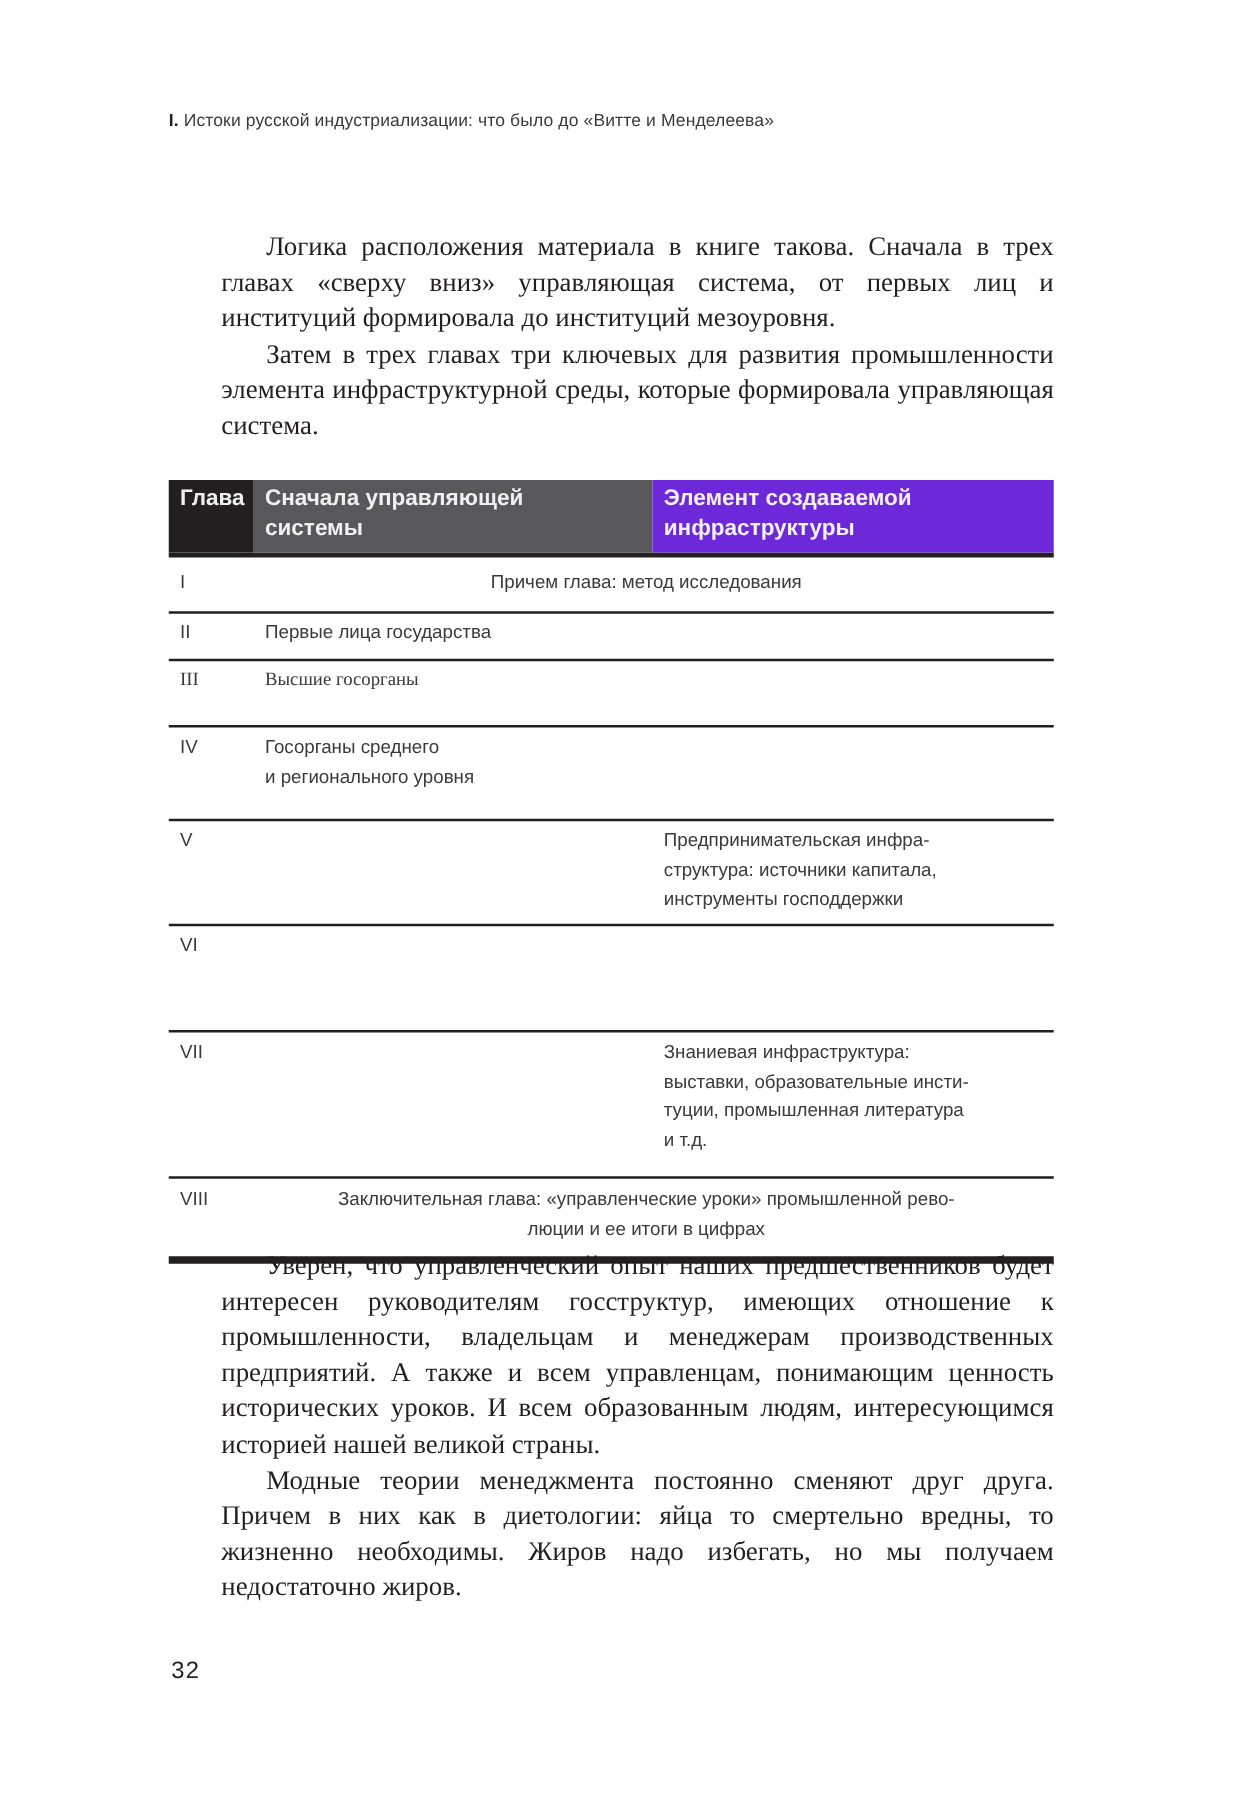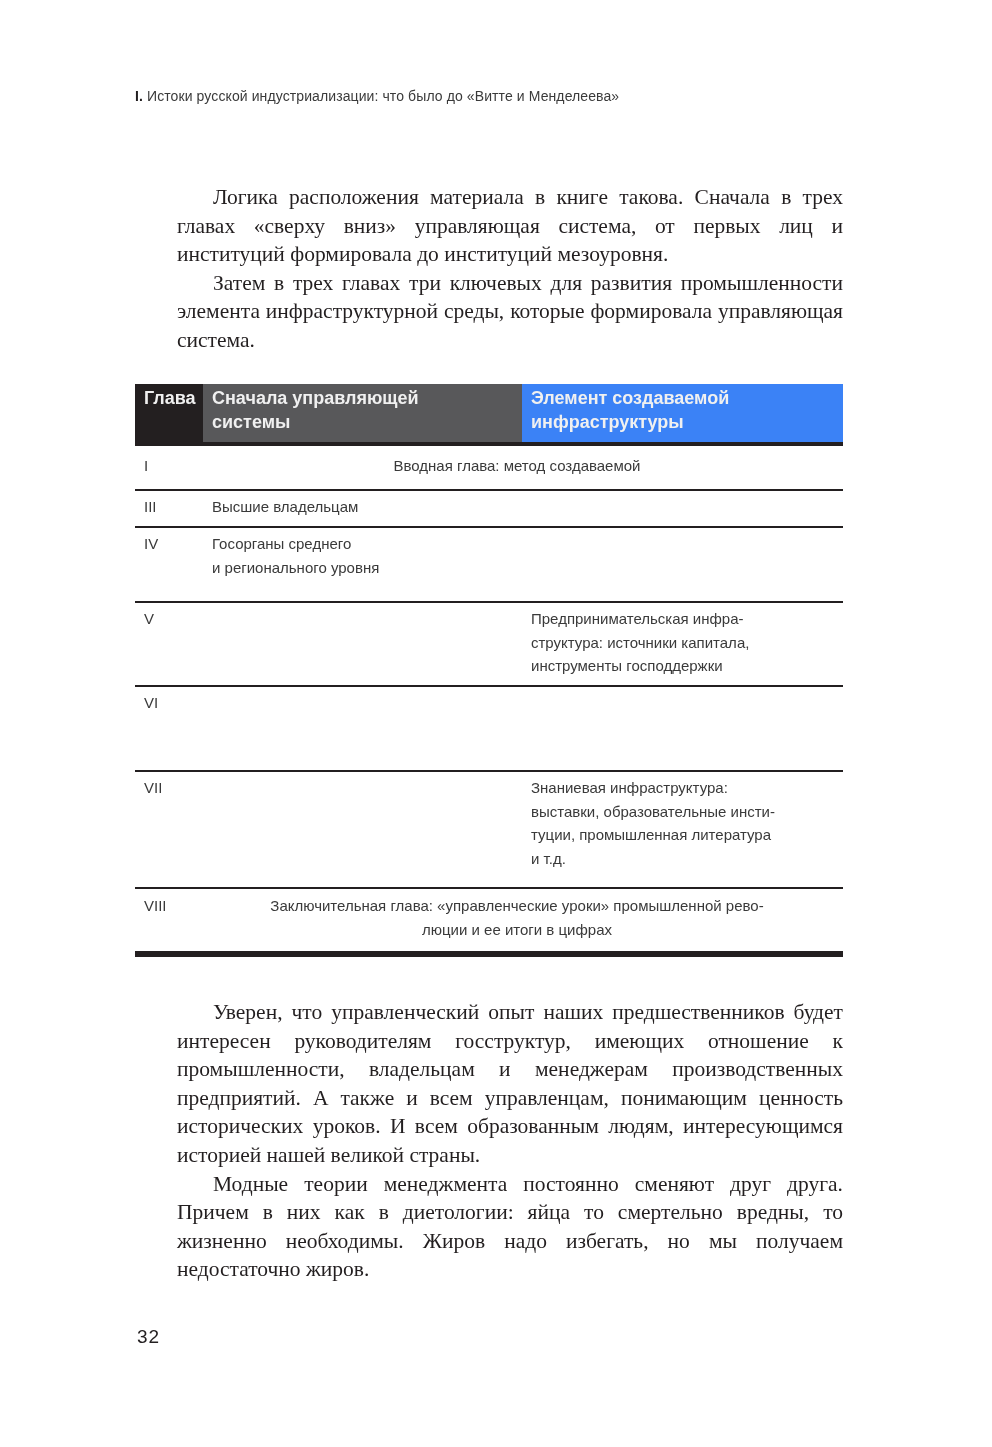--- a/index.html
+++ b/index.html
@@ -21,21 +21,21 @@
 
     .table {
       position: absolute; left: 135px; top: 384px; width: 708px;
       font-family: "Liberation Sans", sans-serif; font-size: 15px; line-height: 23.5px;
       color: #3a3a3a;
     }
     .thead { display: flex; height: 58px; border-bottom: 4px solid #231f20; }
     .th { color: #f0f0f0; padding: 3px 9px 0 9px; box-sizing: border-box; font-size: 18px; font-weight: bold; }
     .th.col1 { width: 68px; background: #231f20; }
     .th.col2 { width: 319px; background: #58585a; }
-    .th.col3 { flex: 1; background: #3b82f6; }
+    .th.col3 { flex: 1; background: #6d28d9; }
 
     .row { display: flex; border-bottom: 2.5px solid #231f20; box-sizing: border-box; }
     .row .c1 { width: 68px; padding-left: 9px; box-sizing: border-box; }
     .row .c2 { width: 319px; padding-left: 9px; box-sizing: border-box; }
     .row .c3 { flex: 1; padding-left: 9px; padding-right: 8px; box-sizing: border-box; }
     .row .span { flex: 1; text-align: center; box-sizing: border-box; padding-right: 12px; }
     .row.last { border-bottom: 6px solid #231f20; }
     .pre { white-space: pre-line; }
 
     .page-number {
@@ -60,27 +60,32 @@
   <div class="thead">
     <div class="th col1 pre">Глава</div>
     <div class="th col2 pre">Сначала управляющей
 системы</div>
     <div class="th col3 pre">Элемент создаваемой
 инфраструктуры</div>
   </div>
 
   <div class="row" style="height:45px;padding-top:8px;">
     <div class="c1">I</div>
-    <div class="span">Вводная глава: метод создаваемой</div>
+    <div class="span">Причем глава: метод исследования</div>
   </div>
 
+  <div class="row" style="height:38px;padding-top:3px;">
+    <div class="c1">II</div>
+    <div class="c2 pre">Первые лица государства</div>
+    <div class="c3 pre"></div>
+  </div>
 
-  <div class="row" style="height:37px;padding-top:4px;">
+  <div class="row" style="height:53px;padding-top:4px;font-family:Liberation Serif, serif;">
     <div class="c1">III</div>
-    <div class="c2 pre">Высшие владельцам</div>
+    <div class="c2 pre">Высшие госорганы</div>
     <div class="c3 pre"></div>
   </div>
 
   <div class="row" style="height:75px;padding-top:4px;">
     <div class="c1">IV</div>
     <div class="c2 pre">Госорганы среднего
 и регионального уровня</div>
     <div class="c3 pre"></div>
   </div>
 

